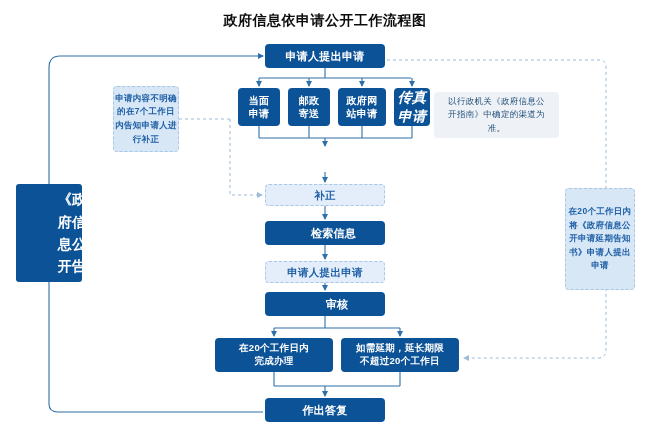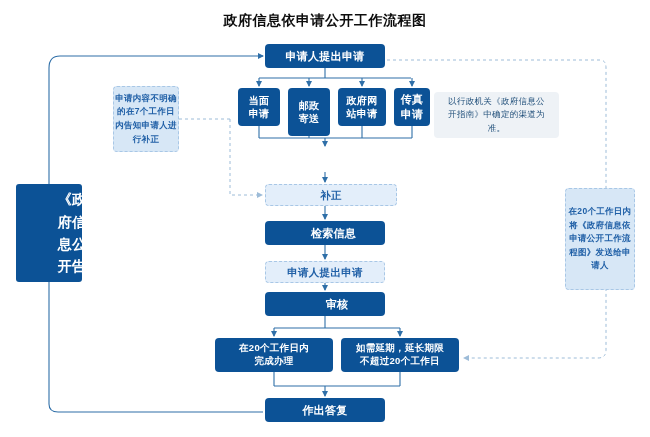--- a/index.html
+++ b/index.html
@@ -65,30 +65,30 @@
     font-weight:bold;
     color:#0d0d0d;
     letter-spacing:.5px;
     z-index:4;
   }
 
   
   #n-apply      {left:265px;top:44px;width:120px;height:24px;font-size:11px;}
 
   #m-inperson   {left:238px;top:88px;width:42px;height:38px;font-size:10px;}
-  #m-post       {left:288px;top:88px;width:42px;height:48px;font-size:10px;}
+  #m-post       {left:288px;top:88px;width:42px;height:38px;font-size:10px;}
   #m-web        {left:338px;top:88px;width:48px;height:38px;font-size:10px;}
-  #m-fax        {left:394px;top:88px;width:36px;height:38px;font-size:11px;}
+  #m-fax        {left:394px;top:88px;width:36px;height:38px;font-size:14px;font-style:italic;}
 
   #note-guide   {left:434px;top:92px;width:125px;height:32px;font-size:8.5px;}
   #note-unclear {left:113px;top:86px;width:66px;height:66px;font-size:8.5px;
                  align-items:center;justify-content:center;}
 
   #n-register   {left:265px;top:148px;width:120px;height:24px;font-size:11px;}
-  #n-supplement {left:265px;top:184px;width:132px;height:22px;font-size:10.5px;}
+  #n-supplement {left:265px;top:184px;width:120px;height:22px;font-size:10.5px;}
   #n-search     {left:265px;top:221px;width:120px;height:24px;font-size:11px;padding-left:17px;}
   #n-thirdparty {left:265px;top:261px;width:120px;height:22px;font-size:10.5px;}
   #n-review     {left:265px;top:292px;width:120px;height:24px;font-size:11px;padding-left:24px;}
 
   #n-finish     {left:215px;top:338px;width:118px;height:34px;font-size:9.5px;}
   #n-extend     {left:341px;top:338px;width:118px;height:34px;font-size:9.5px;}
 
   #n-reply      {left:265px;top:398px;width:120px;height:24px;font-size:11px;}
 
   #side-left    {left:16px;top:184px;width:66px;height:98px;font-size:14px;padding-left:46px;}
@@ -184,15 +184,15 @@
 
   <div class="node dark" id="n-finish">在20个工作日内
 完成办理</div>
   <div class="node dark" id="n-extend">如需延期，延长期限
 不超过20个工作日</div>
 
   <div class="node dark" id="n-reply">作出答复</div>
 
   <div class="node side-dark" id="side-left">在20个工作日内将《政府信息公开告知书》发送给申请人</div>
 
-  <div class="node note-blue" id="side-right">在20个工作日内将《政府信息依申请公开工作流程图》发送给申请人</div>
+  <div class="node note-blue" id="side-right">在20个工作日内将《政府信息公开申请延期告知书》申请人提出申请</div>
 
 </div>
 
 </body></html>

